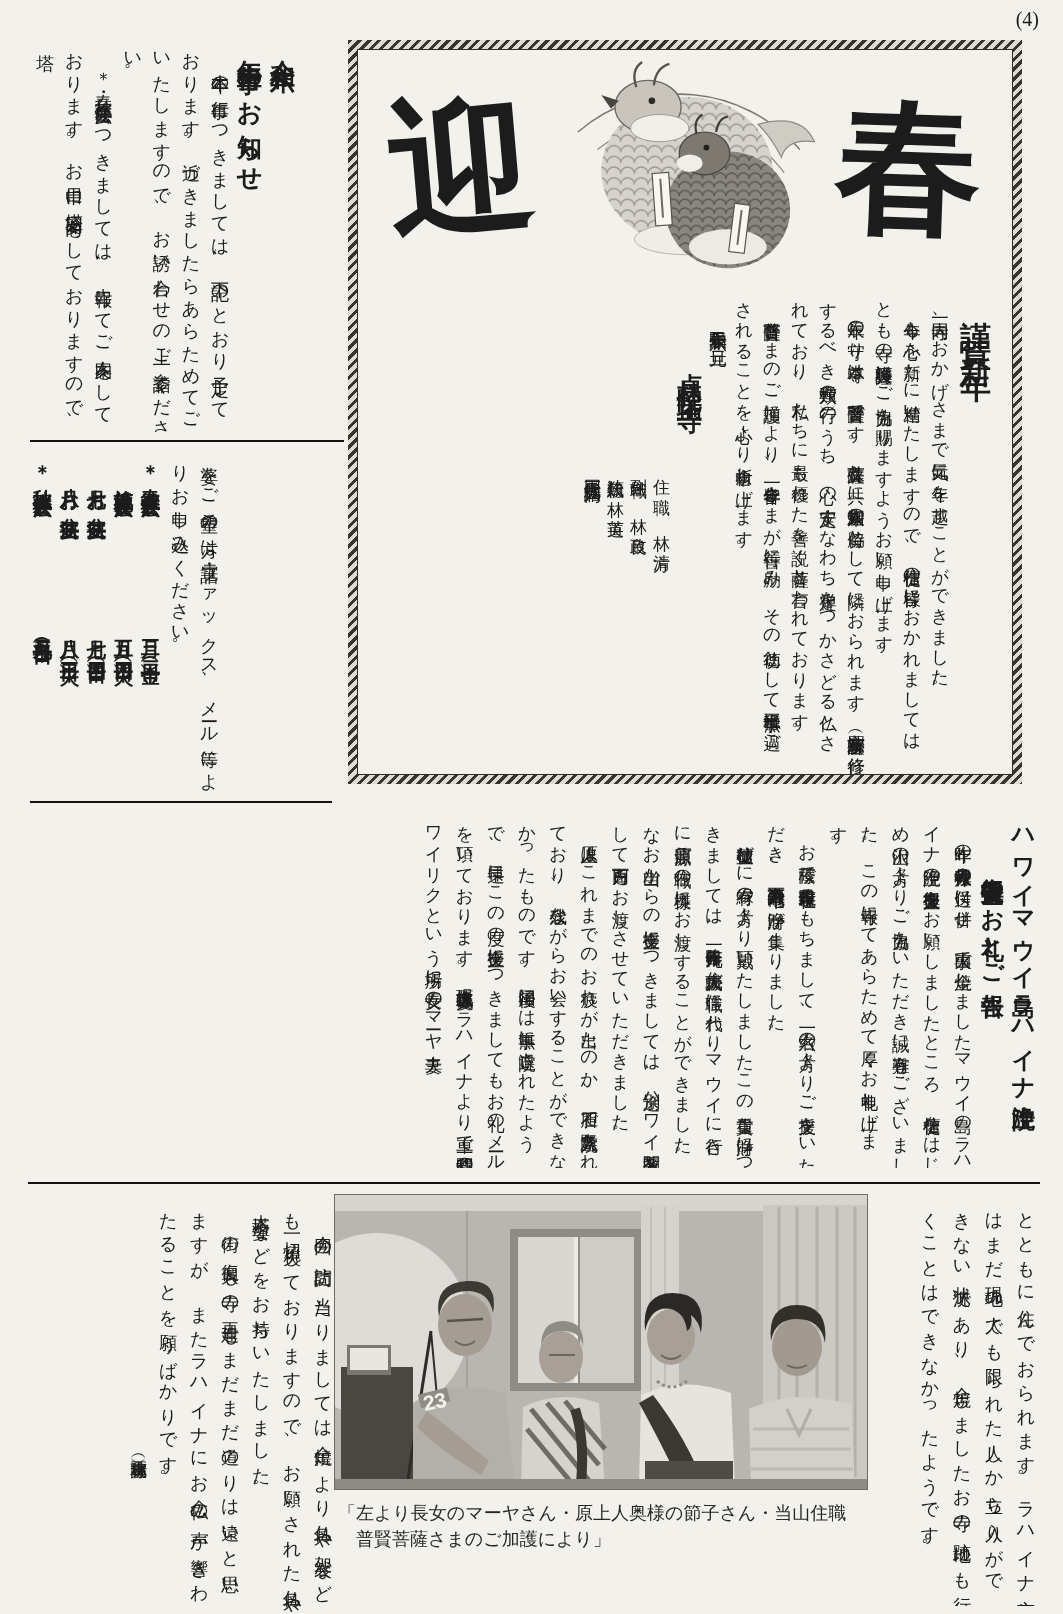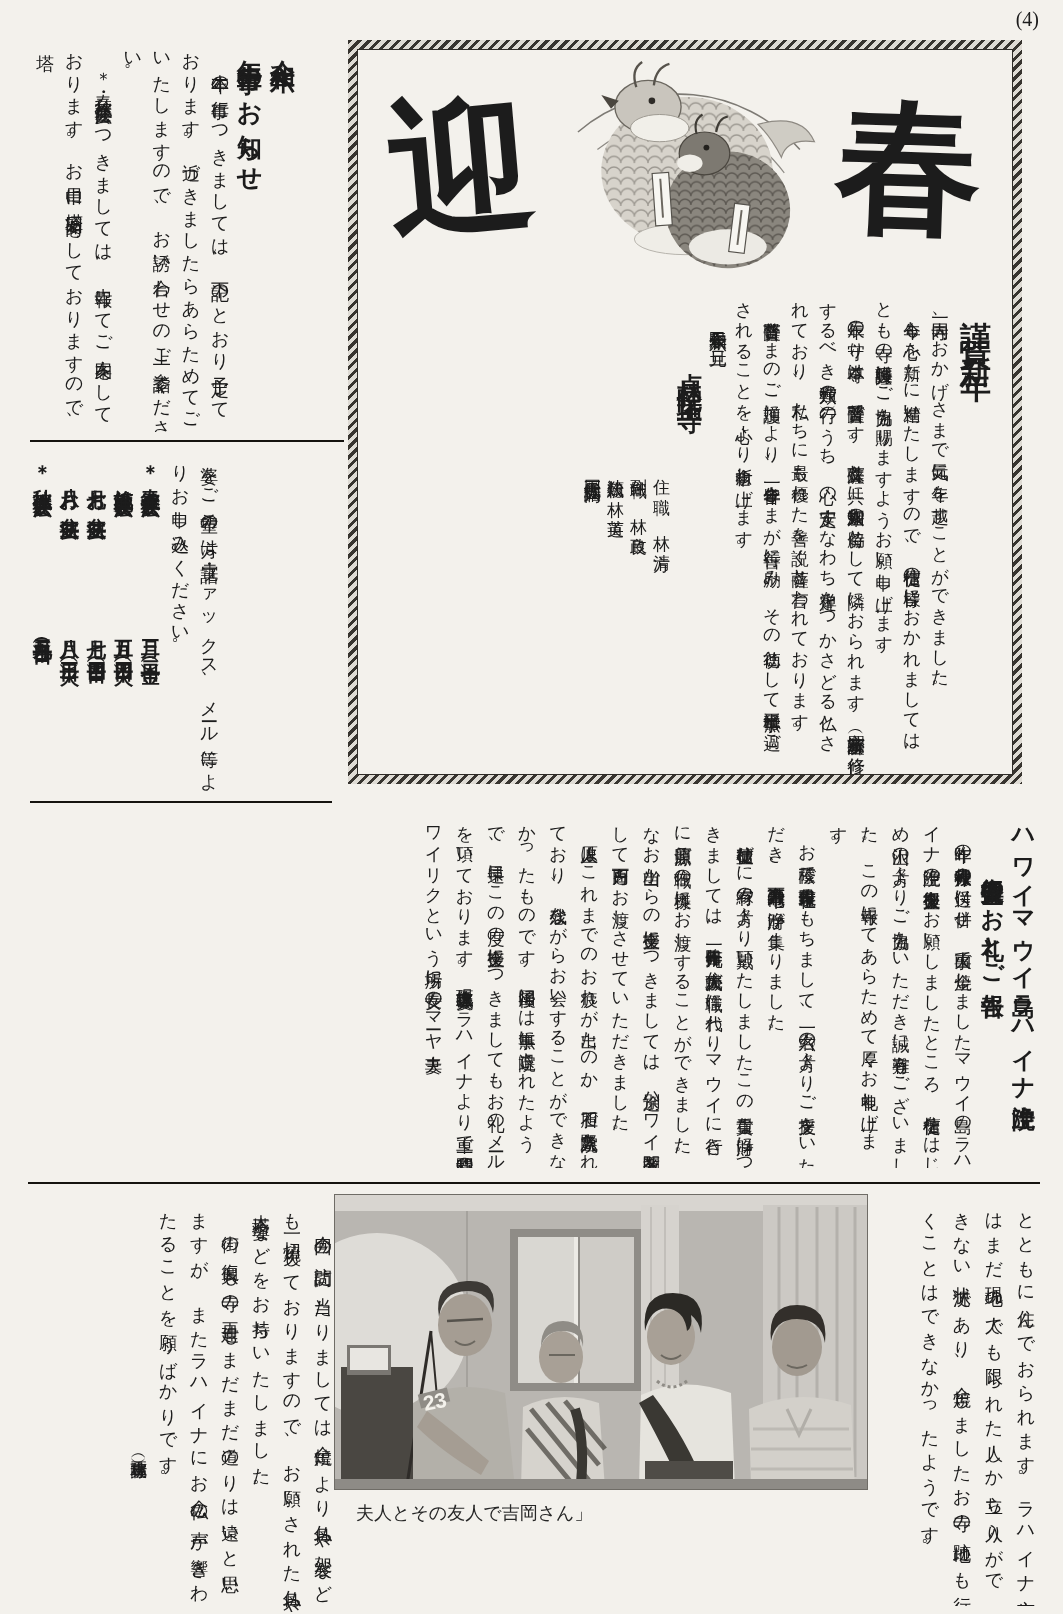--- a/index.html
+++ b/index.html
@@ -226,21 +226,22 @@
 
       <path d="M414 214 q48 -22 102 -4 l4 84 h-104 z" fill="#d3d0ca"></path>
       <path d="M418 234 h96 M416 254 h100 M416 274 h102" stroke="#bdbab4" stroke-width="3"></path>
       <path d="M452 214 l12 26 12 -26" fill="none" stroke="#b1aea8" stroke-width="3"></path>
       <ellipse cx="462" cy="152" rx="25" ry="29" fill="#a29a90"></ellipse>
       <path d="M436 146 q-4 -36 26 -36 q32 0 28 38 q-4 -24 -28 -24 q-22 0 -26 22z" fill="#332f2b"></path>
       <path d="M452 170 q10 6 20 0" stroke="#6b675f" stroke-width="2" fill="none"></path>
       <rect x="0" y="284" width="532" height="10" fill="#8e8b86"></rect>
     </svg>
     <div class="caption">
-      <div>　夫人とその友人で吉岡さん」</div>
+      <div>「左より長女のマーヤさん・原上人奥様の節子さん・当山住職</div>
+      <div>　普賢菩薩さまのご加護により」</div>
     </div>
   </div>
 
   <div id="bottom-left" class="v">
     <p class="bl-body">　今回の訪問に当たりましては全焼により仏具や袈裟なども一切焼失しておりますので、お願いされた仏具や経木塔婆などをお持ちいたしました。</p>
     <p class="bl-body bl-p2">　街の復興も寺の再建もまだまだ道のりは遠いと思いますが、またラハイナにお念仏の声が響きわたることを願うばかりです。</p>
     <p class="bl-body bl-sig">（貞林院瑞正寺）</p>
   </div>
 
 </div>

